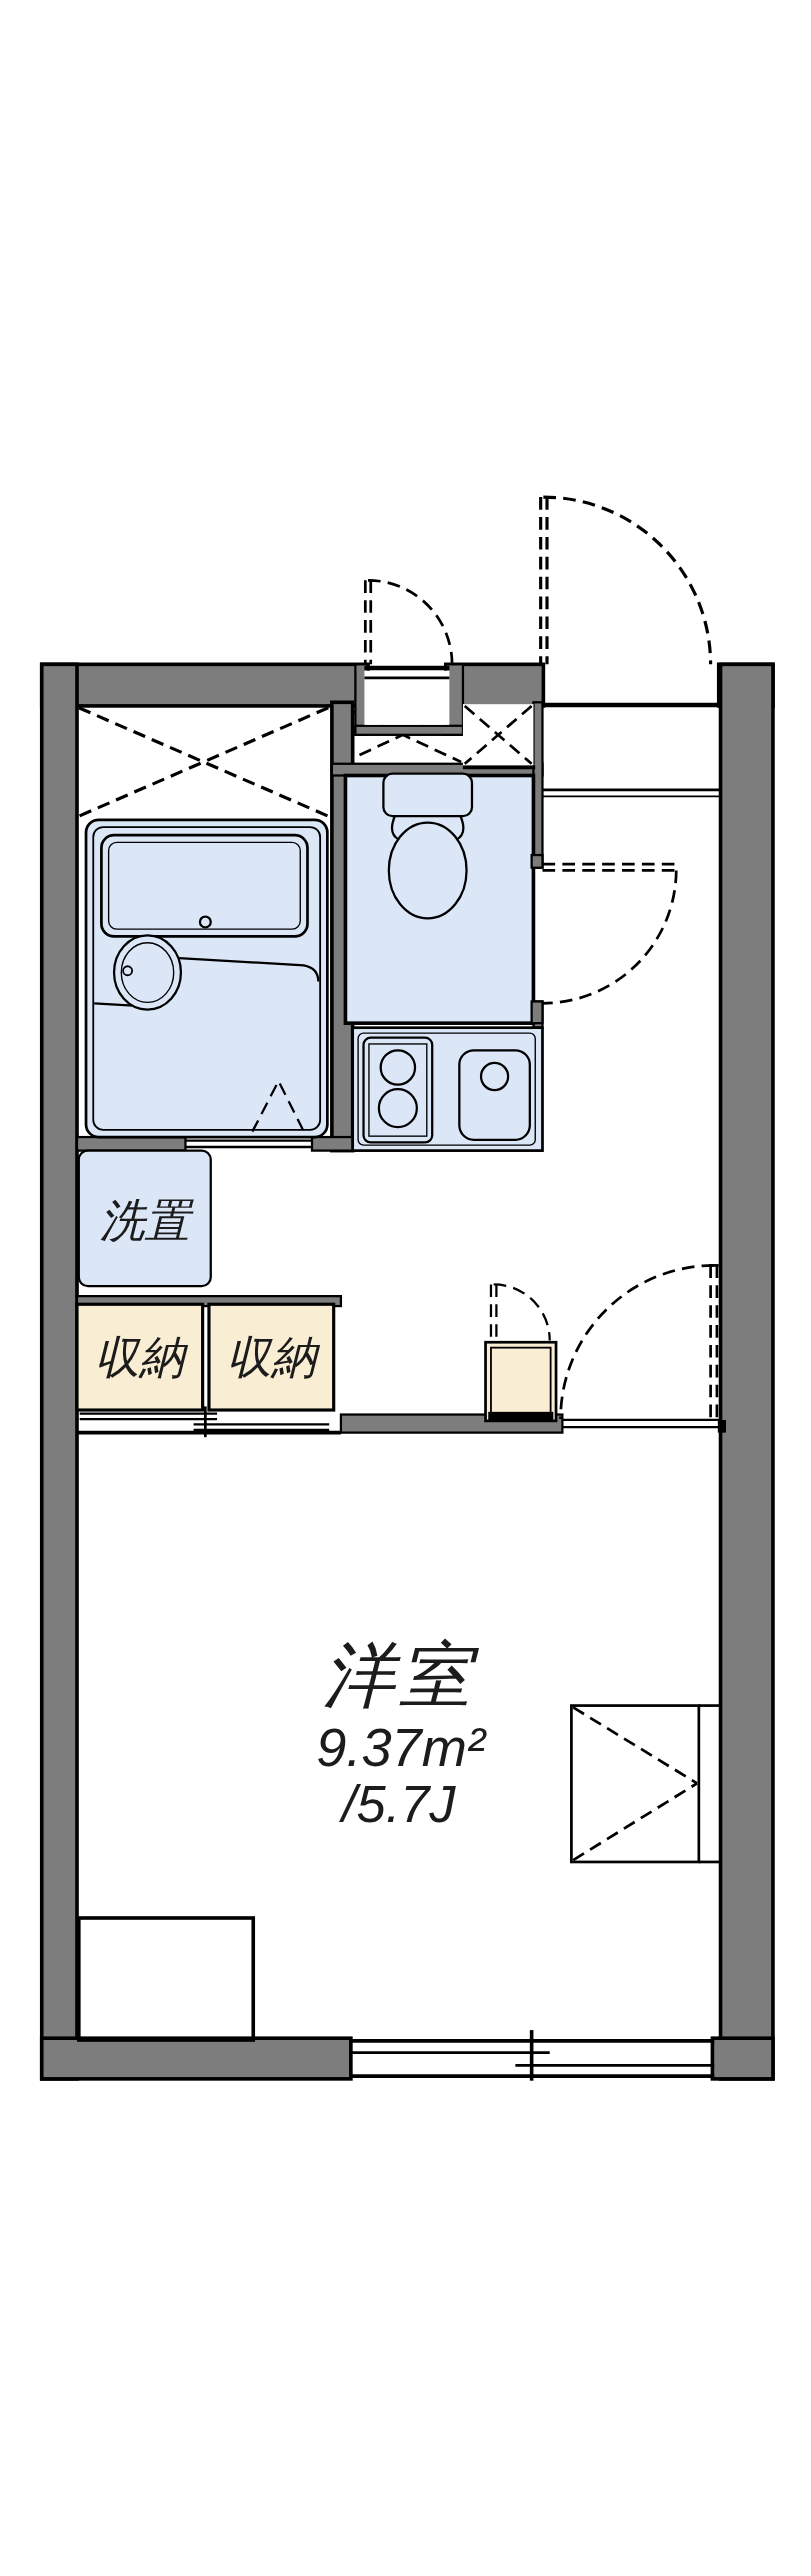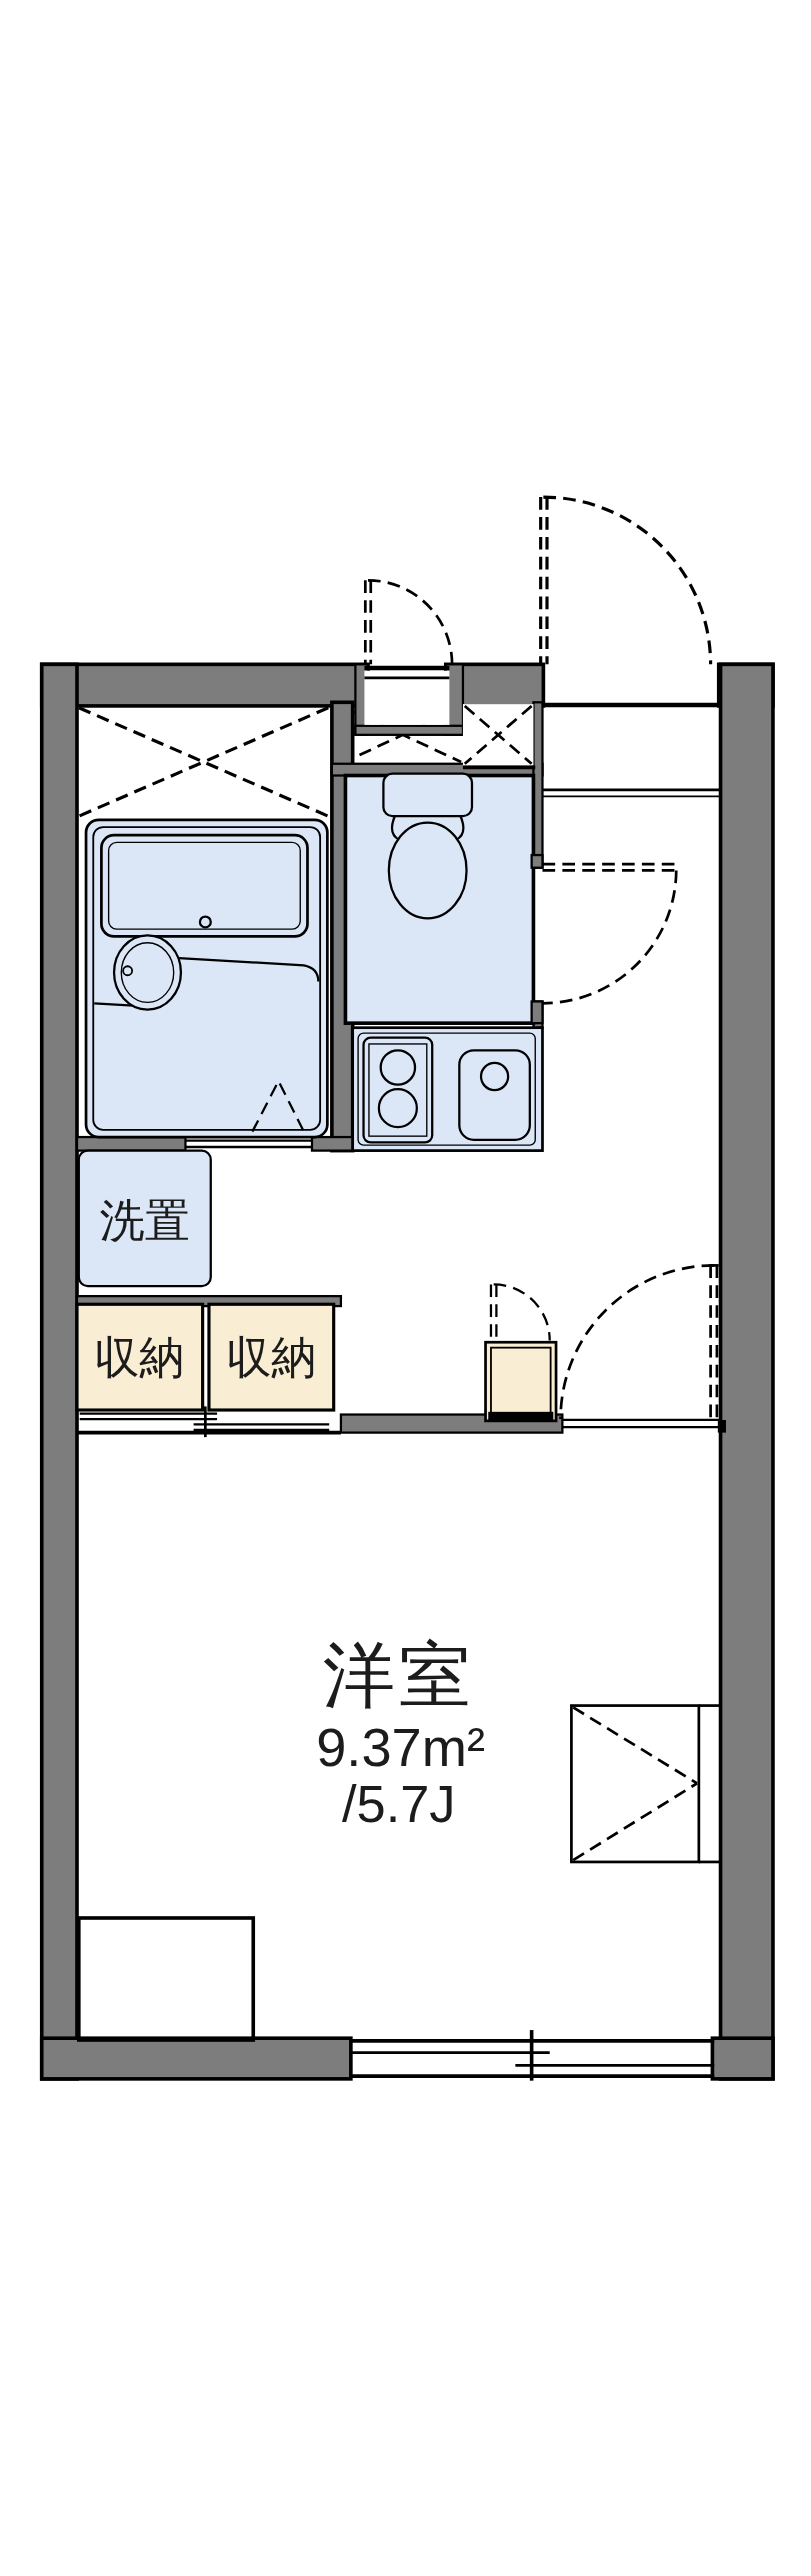--- a/index.html
+++ b/index.html
@@ -1,17 +1,17 @@
 <!DOCTYPE html>
 <html style="--c-bg: #ffffff; --c-wall: #7d7d7d; --c-fixture: #dbe6f7; --c-storage: #f9eed3; --c-line: #000000; --c-text: #1c1c1c;font-size:14.5px"><head>
 <meta charset="utf-8">
 <style>
   html,body{margin:0;padding:0;background:var(--c-bg,#ffffff);}
   .stage{position:relative;width:812px;height:2576px;background:var(--c-bg,#ffffff);
-         font-family:"Liberation Sans","DejaVu Sans",sans-serif;}
+         font-family:"Liberation Sans","DejaVu Sans",sans-serif;font-style:italic;}
   svg{display:block;}
   .wall{fill:var(--c-wall,#7d7d7d);stroke:var(--c-line,#000);stroke-width:4;}
   .wallthin{fill:var(--c-wall,#7d7d7d);stroke:var(--c-line,#000);stroke-width:2.5;}
   .blk{fill:var(--c-line,#000);stroke:none;}
   .fix{fill:var(--c-fixture,#dbe6f7);stroke:var(--c-line,#000);}
   .tan{fill:var(--c-storage,#f9eed3);stroke:var(--c-line,#000);}
   .ln{fill:none;stroke:var(--c-line,#000);}
   .dash{fill:none;stroke:var(--c-line,#000);stroke-dasharray:14 8;}
   .white{fill:#ffffff;stroke:none;}
   text{fill:var(--c-text,#1c1c1c);}

